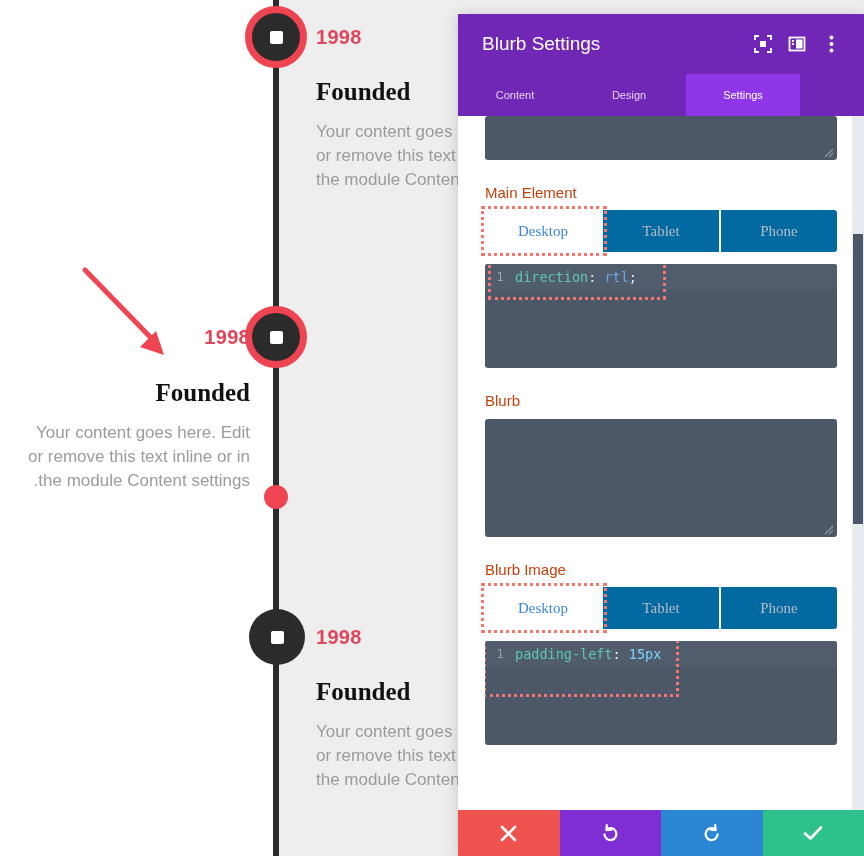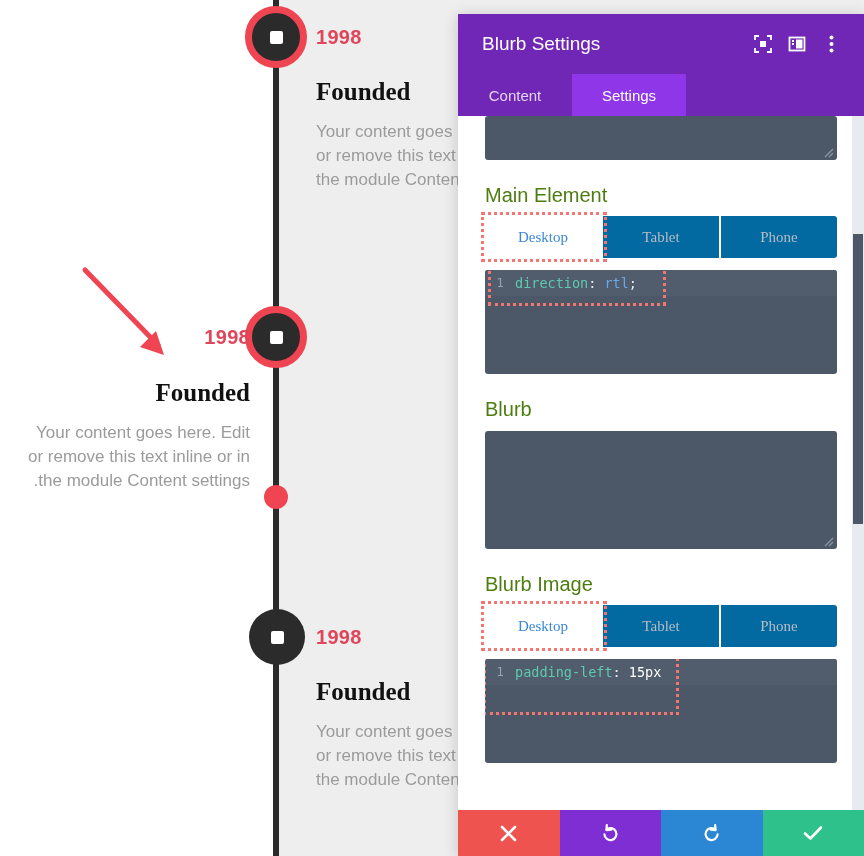--- a/index.html
+++ b/index.html
@@ -166,21 +166,21 @@
     background: #7027b5;
     display: flex;
     align-items: stretch;
     flex: none;
   }
   .tab {
     display: flex;
     align-items: center;
     justify-content: center;
     color: #e4d4f4;
-    font-size: 15px;
+    font-size: 11px;
     padding: 0 6px;
     cursor: pointer;
   }
   .tab.t-content  { width: 102px; }
   .tab.t-design   { width: 102px; }
   .tab.t-advanced { width: 102px; }
   .tab.active {
     background: #8f36e8;
     color: #ffffff;
   }
@@ -208,22 +208,22 @@
     position: relative;
     margin-top: 0;
   }
   .resize-grip {
     position: absolute;
     right: 3px; bottom: 2px;
     width: 12px; height: 12px;
   }
 
   .field-label {
-    font-size: 20px;
-    color: #4d7c0f;
+    font-size: 15px;
+    color: #c2410c;
     font-weight: 400;
     margin: 24px 0 9px 0;
   }
 
   .device-row {
     display: flex;
     height: 42px;
     border-radius: 3px;
     overflow: hidden;
     position: relative;
@@ -275,21 +275,21 @@
   .gutter {
     width: 30px;
     text-align: center;
     color: #9aa4b1;
     font-size: 12px;
     flex: none;
   }
   .tok-prop  { color: #5fc9b0; }
   .tok-punct { color: #e8ecef; }
   .tok-val   { color: #6aa9e9; }
-  .tok-num   { color: #ffffff; }
+  .tok-num   { color: #7dd3fc; }
   .hl-code-1 { left: 3px; top: -6px; width: 178px; height: 42px; }
   .hl-code-2 { left: -2px; top: -8px; width: 196px; height: 64px; }
 
   .plain-textarea {
     margin-top: 10px;
     height: 118px;
     background: #4c5867;
     border-radius: 3px;
     position: relative;
   }
@@ -405,20 +405,21 @@
         <svg width="5" height="20" viewBox="0 0 5 20">
           <circle cx="2.5" cy="3.5" r="2" fill="#ffffff"></circle>
           <circle cx="2.5" cy="10" r="2" fill="#ffffff"></circle>
           <circle cx="2.5" cy="16.5" r="2" fill="#ffffff"></circle>
         </svg>
       </div>
     </div>
 
     <div class="modal-tabs">
       <div class="tab t-content">Content</div>
+      <div class="tab t-design">Design</div>
       <div class="tab t-advanced active">Settings</div>
       <div class="tab-filler"></div>
     </div>
 
     <div class="modal-body">
       <div class="scroll-area">
 
         <div class="ta-cut">
           <svg class="resize-grip" viewBox="0 0 12 12">
             <path d="M11 3 L3 11 M11 7 L7 11" stroke="#8b95a2" stroke-width="1.3" fill="none"></path>

